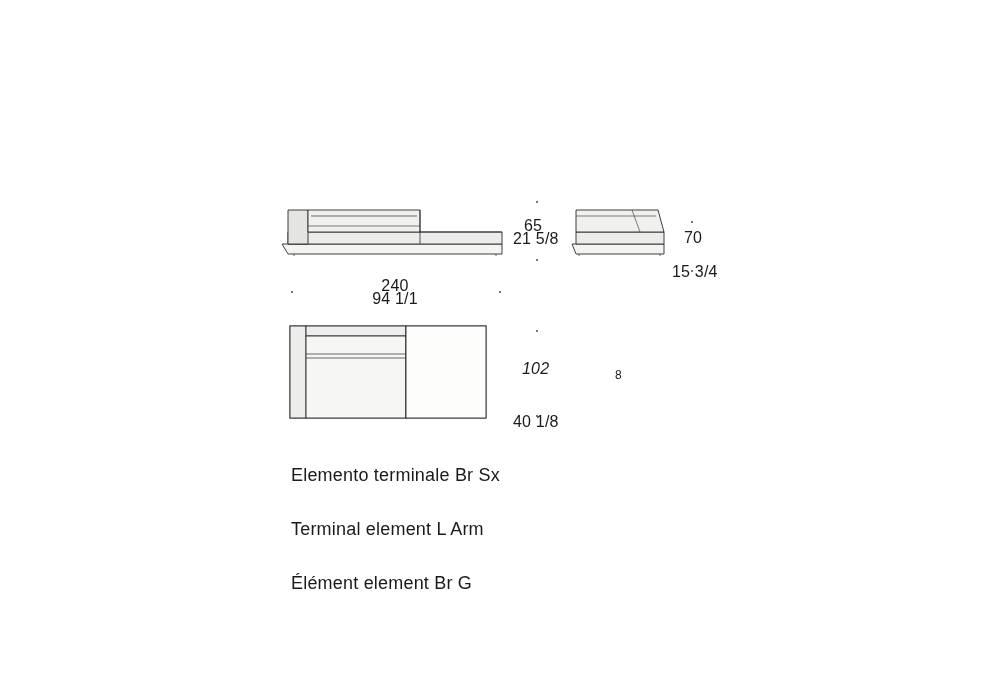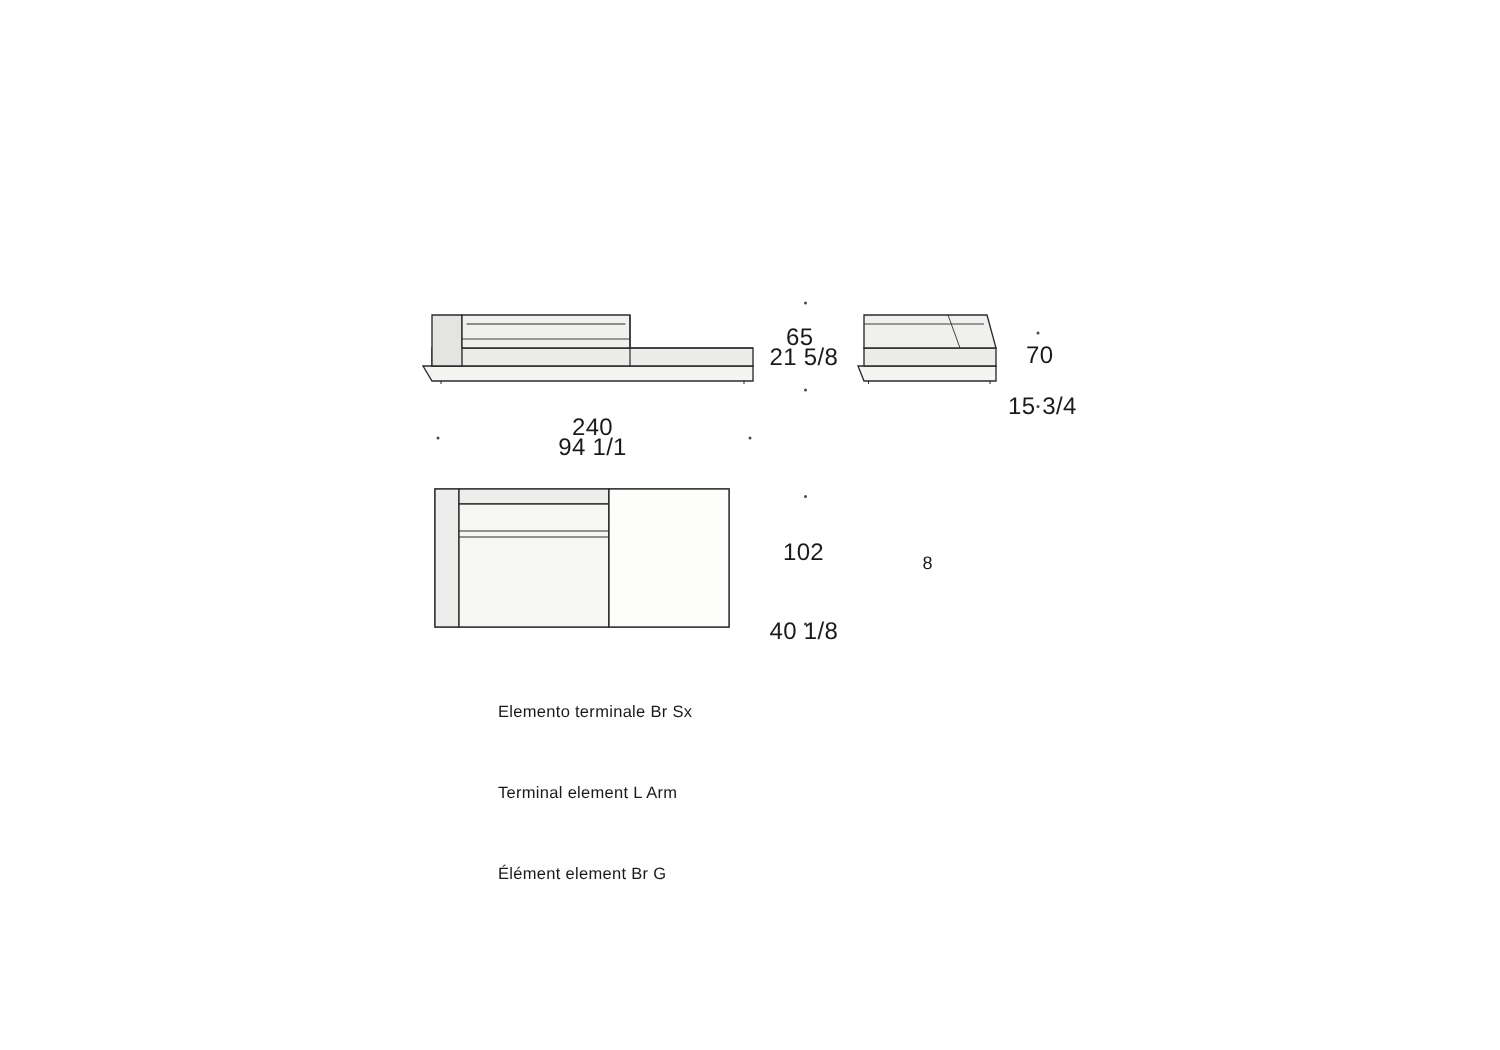--- a/index.html
+++ b/index.html
@@ -30,26 +30,25 @@
     font-size: 16px;
     line-height: 14px;
     letter-spacing: 0.2px;
     color: #1a1a1a;
     white-space: pre;
   }
   .dim-text.center { text-align: center; }
 
   .caption {
     position: absolute;
-    font-size: 11px;
+    font-size: 18px;
     line-height: 18px;
     letter-spacing: 0.2px;
     color: #1a1a1a;
     white-space: pre;
-    margin-left: 41px;
   }
 
   .tick {
     position: absolute;
     width: 2px;
     height: 2px;
     background: #4a4a4a;
     border-radius: 50%;
   }
 
@@ -141,21 +140,21 @@
         <path d="M118 2 L118 94" stroke-width="0.9"></path>
 
         <rect x="118" y="2" width="80" height="92" fill="#fdfdfc"></rect>
       </g>
     </svg>
   </div>
 
   <div class="tick" style="left:536px; top:330px;"></div>
   <div class="tick" style="left:536px; top:415px;"></div>
 
-  <div class="dim-text" style="left:522px; top:362px;"><span>102</span></div>
+  <div class="dim-text" style="left:522px; top:362px;font-style:italic;"><span>102</span></div>
   <div class="dim-text" style="left:513px; top:375px;margin-top:40px;"><span>40 1/8</span></div>
 
   <div class="caption" style="left:291px; top:430px;">
     <div>Elemento terminale Br Sx</div>
     <div>Terminal element L Arm</div>
     <div>Élément element Br G</div>
   </div>
 
   <div class="dim-text" style="left:615px; top:368px; font-size:12px;">8</div>
 

